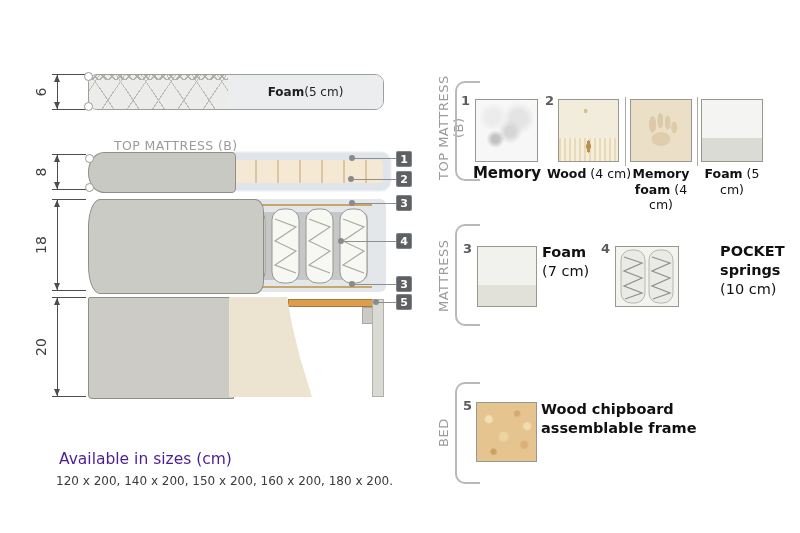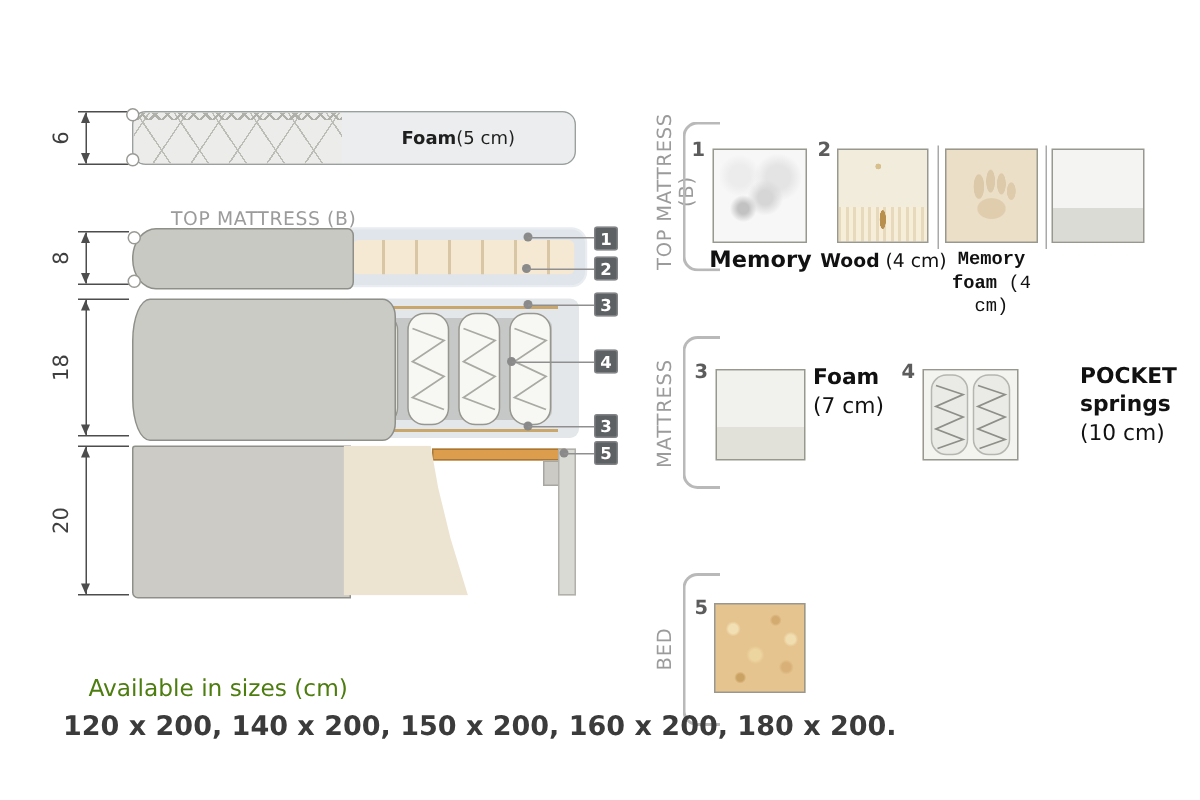--- a/index.html
+++ b/index.html
@@ -110,31 +110,31 @@
                  radial-gradient(circle 6px at 45% 58%,#edd5a0 0 60%,rgba(237,213,160,0) 100%),
                  radial-gradient(circle 5px at 80% 72%,#d8b078 0 60%,rgba(216,176,120,0) 100%),
                  radial-gradient(circle 4px at 28% 84%,#caa264 0 60%,rgba(202,162,100,0) 100%),
                  radial-gradient(circle 5px at 85% 40%,#f0ddb0 0 60%,rgba(240,221,176,0) 100%),
                  #e5c48f;}
   .divider{position:absolute;width:1px;background:#a9a9a9;top:97px;height:69px;}
   .cap{position:absolute;text-align:center;color:#111;font-size:12.5px;line-height:1.25;}
   .cap .detail{font-weight:normal;}
   .cap-wadding{left:452px;top:164px;width:110px;font-size:15px;}
   .cap-latex{left:546px;top:166px;width:86px;}
-  .cap-memory{left:621px;top:166px;width:80px;font-family:Liberation Mono, monospace;}
+  .cap-memory{left:621px;top:166px;width:80px;}
   .cap-foam5{left:692px;top:166px;width:80px;}
   .cap-side{position:absolute;text-align:left;color:#111;font-size:14.5px;line-height:1.3;font-weight:bold;}
   .cap-side .detail{font-weight:normal;display:block;}
   .cap-foam2{left:542px;top:243px;width:70px;}
   .cap-pocket{left:684px;top:242px;width:86px;margin-left:36px;}
   .cap-wood{left:541px;top:400px;width:200px;}
 
   
-  .footer-title{position:absolute;left:59px;top:450px;font-size:15.5px;color:#4d7c0f;}
-  .footer-sizes{position:absolute;left:42px;top:474px;font-size:18px;color:#3b3b3b;font-weight:bold;}
+  .footer-title{position:absolute;left:59px;top:450px;font-size:15.5px;color:#4c1d95;}
+  .footer-sizes{position:absolute;left:56px;top:474px;font-size:12px;color:#3b3b3b;font-weight:normal;}
 </style>
 </head>
 <body>
 
 <div class="stage">
 
   <div class="dim" style="top:74px;height:36px;">
     <div class="dim-ext dim-ext-top"></div>
     <div class="dim-ext dim-ext-bot"></div>
     <div class="dim-line"></div>
@@ -256,20 +256,23 @@
   <div class="divider" style="left:625px;"></div>
 
   <div class="swatch sw-memory"></div>
   <div class="cap cap-memory">
     <span class="b">Memory foam</span><span class="detail" style="display:inline;"> (4 cm)</span>
   </div>
 
   <div class="divider" style="left:697px;"></div>
 
   <div class="swatch sw-foam5"></div>
+  <div class="cap cap-foam5">
+    <span class="b">Foam</span><span class="detail" style="display:inline;"> (5 cm)</span>
+  </div>
 
   <div class="vlabel" style="left:436px;top:232px;height:88px;">MATTRESS</div>
   <div class="bracket" style="top:224px;height:102px;"></div>
 
   <div class="num" style="left:463px;top:241px;">3</div>
   <div class="swatch sw-foam2"></div>
   <div class="cap-side cap-foam2">
     <span>Foam</span>
     <span class="detail">(7 cm)</span>
   </div>
@@ -291,17 +294,20 @@
   <div class="cap-side cap-pocket">
     <span>POCKET springs</span>
     <span class="detail">(10 cm)</span>
   </div>
 
   <div class="vlabel" style="left:436px;top:408px;height:50px;">BED</div>
   <div class="bracket" style="top:382px;height:102px;"></div>
 
   <div class="num" style="left:463px;top:398px;">5</div>
   <div class="swatch sw-wood"></div>
+  <div class="cap-side cap-wood">
+    <span>Wood chipboard assemblable frame</span>
+  </div>
 
   <div class="footer-title">Available in sizes (cm)</div>
   <div class="footer-sizes">120 x 200, 140 x 200, 150 x 200, 160 x 200, 180 x 200.</div>
 
 </div>
 
 </body></html>

